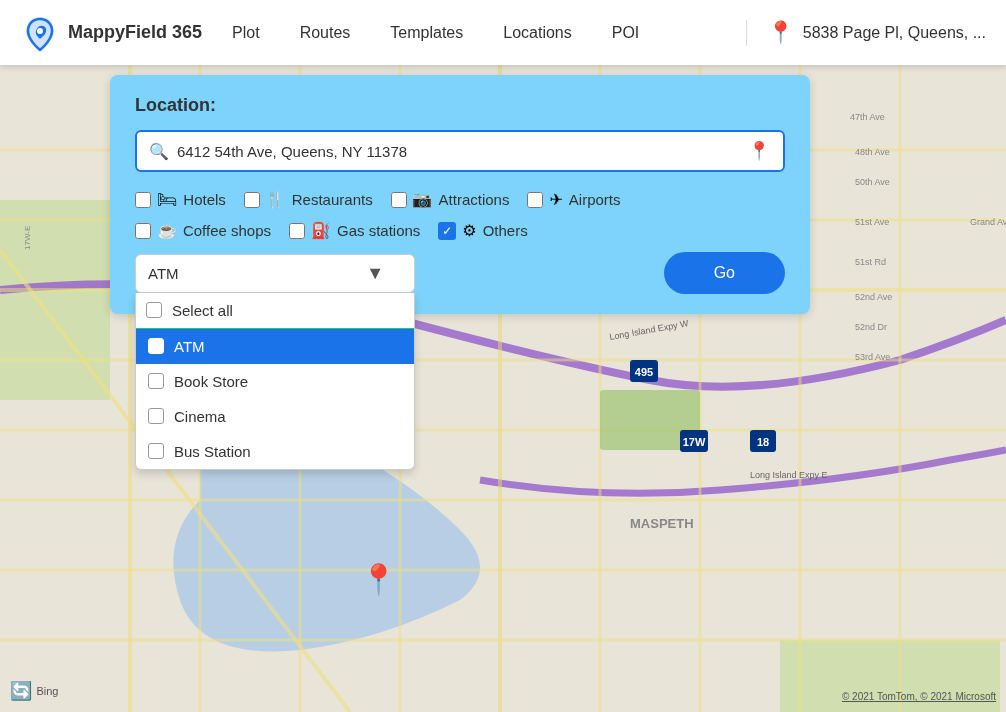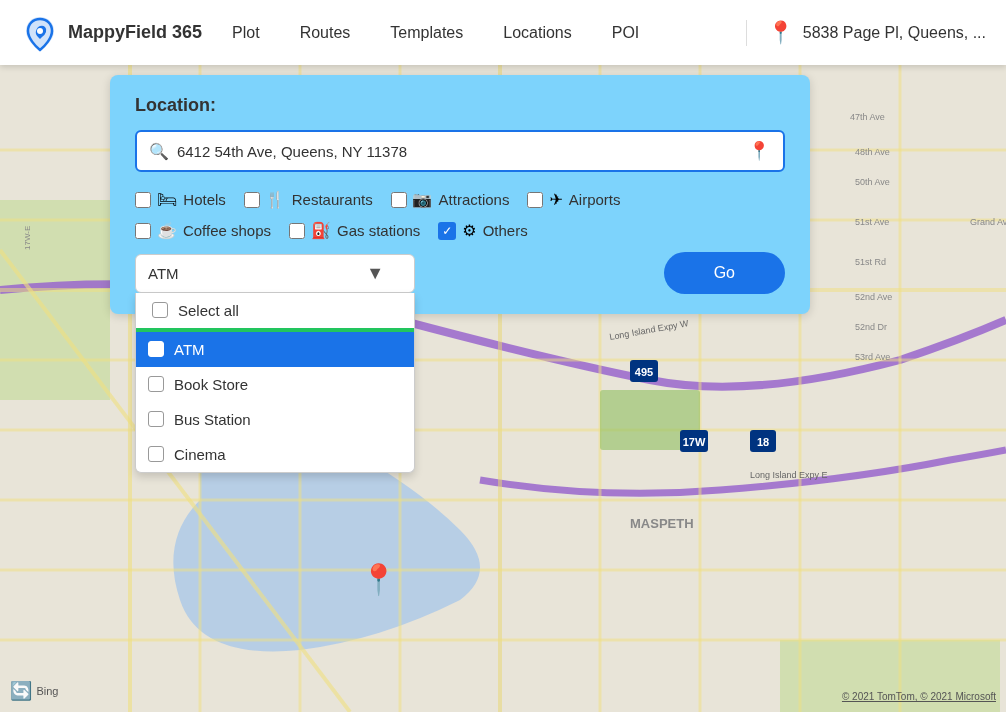--- a/index.html
+++ b/index.html
@@ -266,25 +266,25 @@
     .check-mark-white {
       color: white;
       font-size: 12px;
       font-weight: bold;
     }
 
     .select-all-item {
       display: flex;
       align-items: center;
       gap: 10px;
-      padding: 9px 16px;
+      padding: 9px 10px;
       cursor: pointer;
       font-size: 15px;
       color: #333;
-      border-bottom: 4px solid #22c55e;
+      border-bottom: 1px solid #22c55e;
     }
 
     .go-button {
       background: #1a73e8;
       color: white;
       border: none;
       border-radius: 30px;
       padding: 12px 50px;
       font-size: 16px;
       cursor: pointer;
@@ -494,26 +494,26 @@
           </div>
 
 
           <div class="dropdown-item">
             <div class="item-checkbox"></div>
             <span>Book Store</span>
           </div>
 
           <div class="dropdown-item">
             <div class="item-checkbox"></div>
-            <span>Bus Station</span>
+            <span>Cinema</span>
           </div>
 
           <div class="dropdown-item">
             <div class="item-checkbox"></div>
-            <span>Cinema</span>
+            <span>Bus Station</span>
           </div>
         </div>
       </div>
     </div>
 
     <button class="go-button" style="margin-left: auto;">Go</button>
   </div>
 </div>
 
 <div class="map-marker">📍</div>

